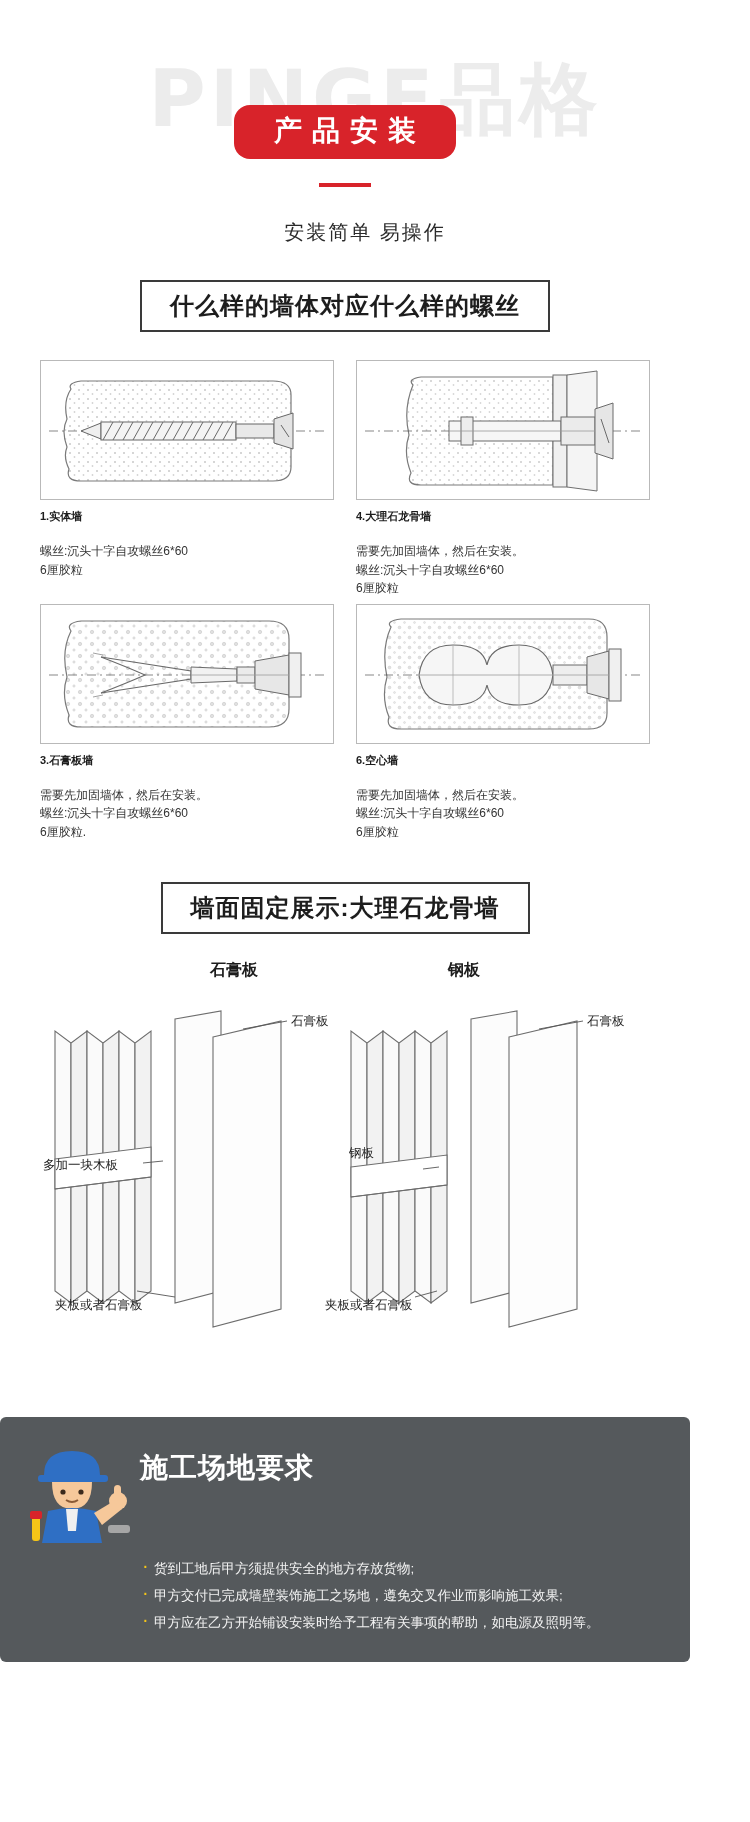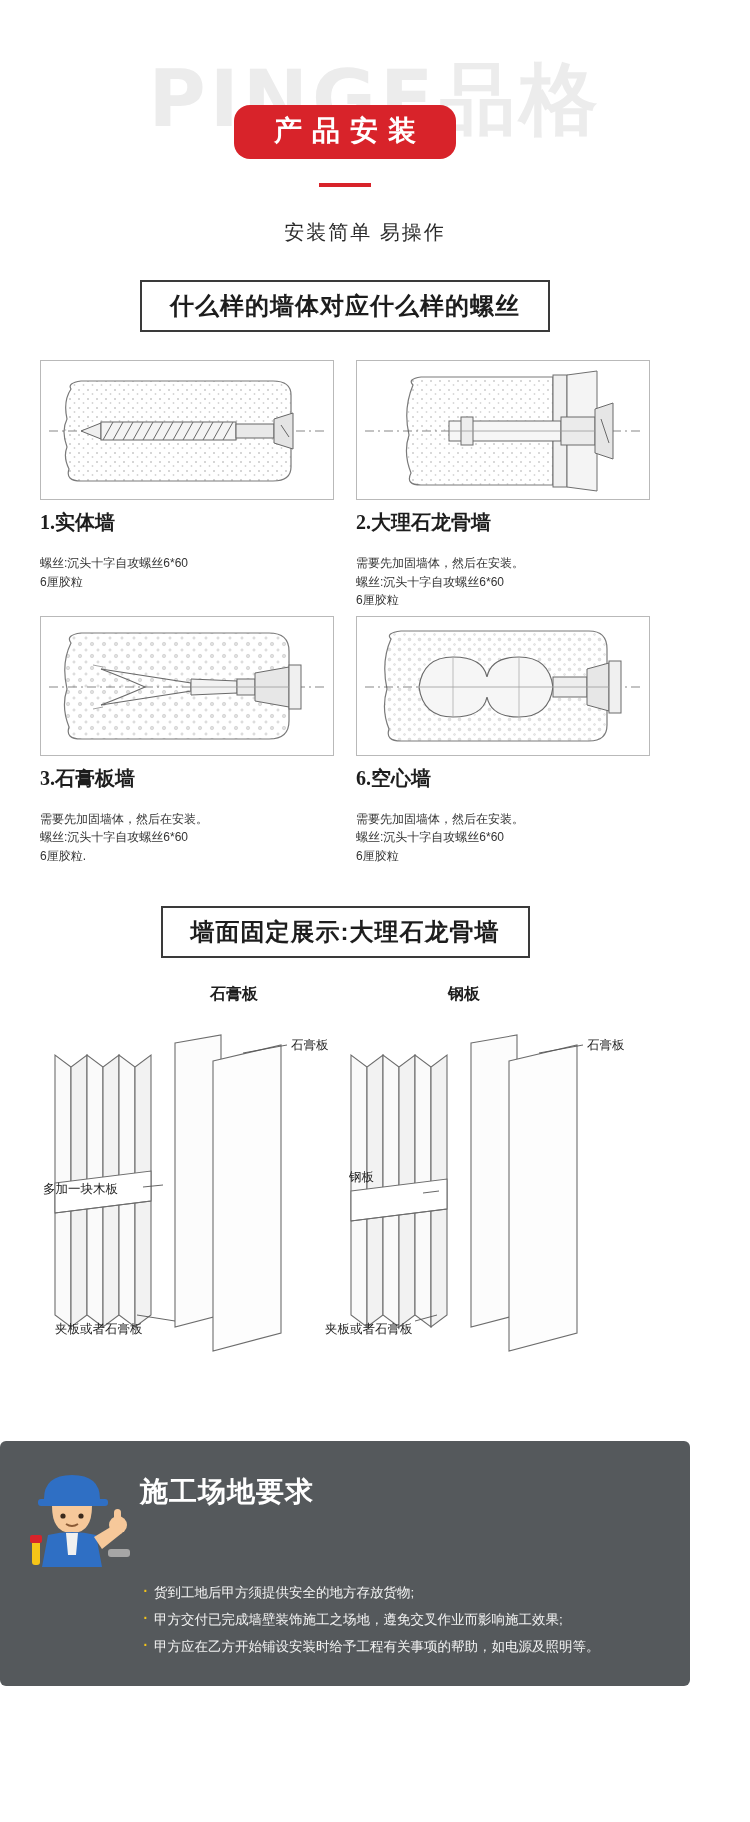--- a/index.html
+++ b/index.html
@@ -116,24 +116,23 @@
     width: 294px;
     height: 140px;
     border: 1px solid #b9b9b9;
     background: #ffffff;
     position: relative;
     overflow: hidden;
   }
   .card-figure svg { display: block; }
   .card-title {
     margin-top: 9px;
-    font-size: 20px;
+    font-size: 11px;
     font-weight: bold;
     color: #1d1d1d;
-    font-family: Liberation Serif, serif;
   }
   .card-lines {
     margin-top: 18px;
     font-size: 12px;
     line-height: 1.55;
     color: #333;
   }
   .card-lines div { white-space: nowrap; }
   .card-pad { height: 18px; }
 
@@ -266,21 +265,21 @@
           <path d="M210 14 L240 10 L240 130 L210 126 Z" fill="#f4f4f4" stroke="#6f6f6f" stroke-width="1"></path>
           <line x1="8" y1="70" x2="286" y2="70" stroke="#555" stroke-width="0.7" stroke-dasharray="9,4,2,4"></line>
           <rect x="92" y="60" width="112" height="20" fill="#f6f6f6" stroke="#6a6a6a" stroke-width="1"></rect>
           <rect x="104" y="56" width="12" height="28" fill="#ededed" stroke="#6a6a6a" stroke-width="1"></rect>
           <rect x="204" y="56" width="34" height="28" fill="#ebebeb" stroke="#6a6a6a" stroke-width="1"></rect>
           <path d="M238 48 L256 42 L256 98 L238 92 Z" fill="#e6e6e6" stroke="#6a6a6a" stroke-width="1"></path>
           <line x1="244" y1="58" x2="252" y2="82" stroke="#6a6a6a" stroke-width="1"></line>
           <line x1="92" y1="70" x2="238" y2="70" stroke="#9a9a9a" stroke-width="0.8"></line>
         </svg>
       </div>
-      <div class="card-title">2.大理石龙骨墙</div>
+      <div class="card-title">4.大理石龙骨墙</div>
       <div class="card-lines">
         <div>需要先加固墙体，然后在安装。</div>
         <div>螺丝:沉头十字自攻螺丝6*60</div>
         <div>6厘胶粒</div>
       </div>
     </div>
 
     <div class="card">
       <div class="card-figure">
         <svg width="294" height="140" viewBox="0 0 294 140">

